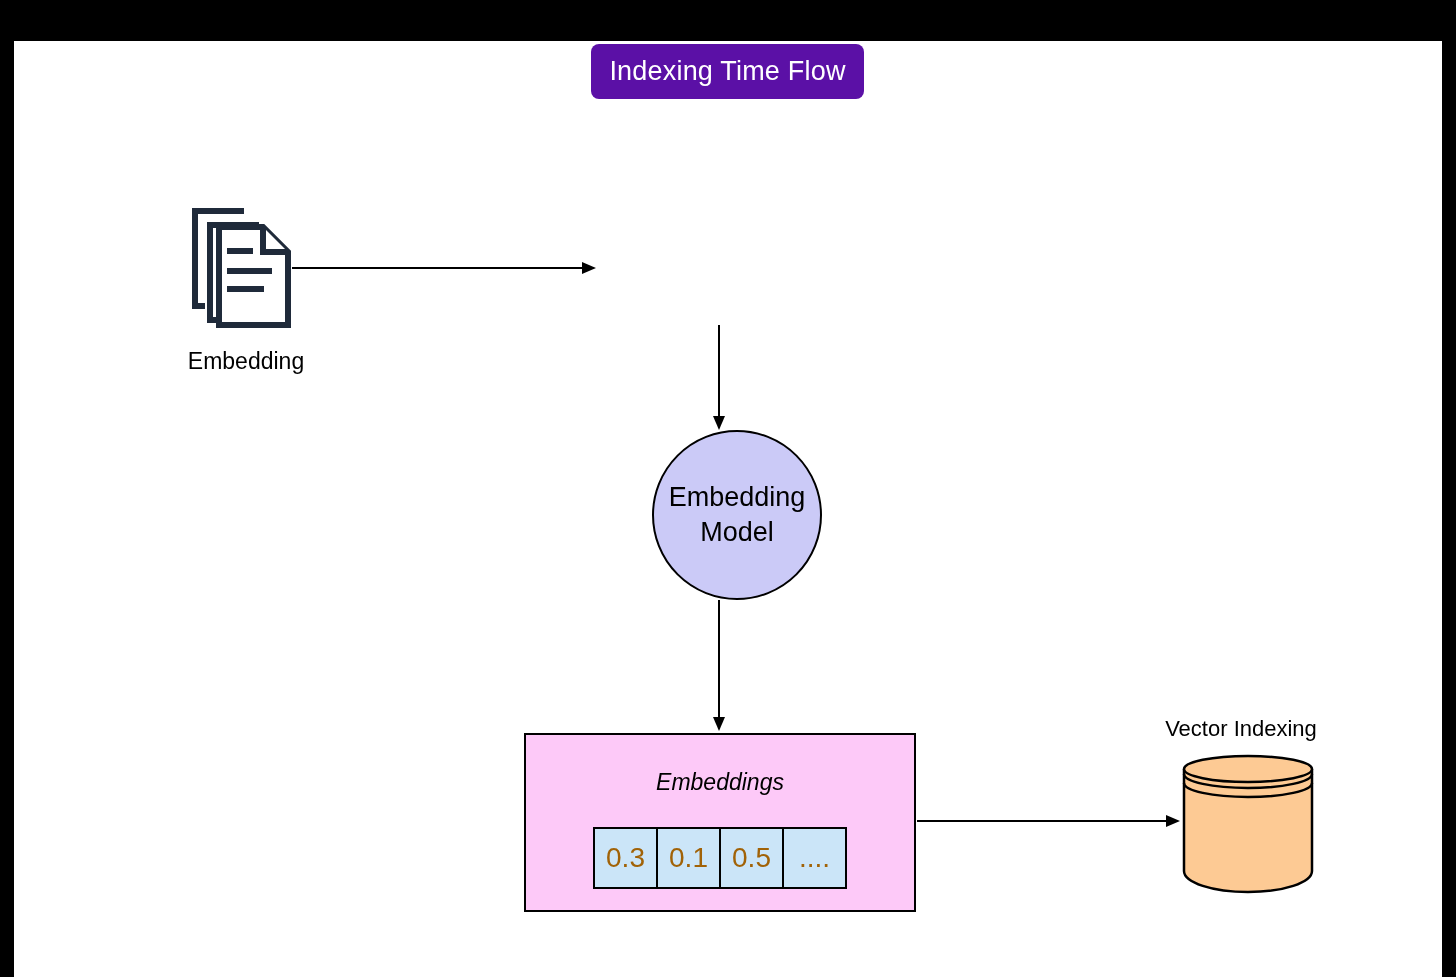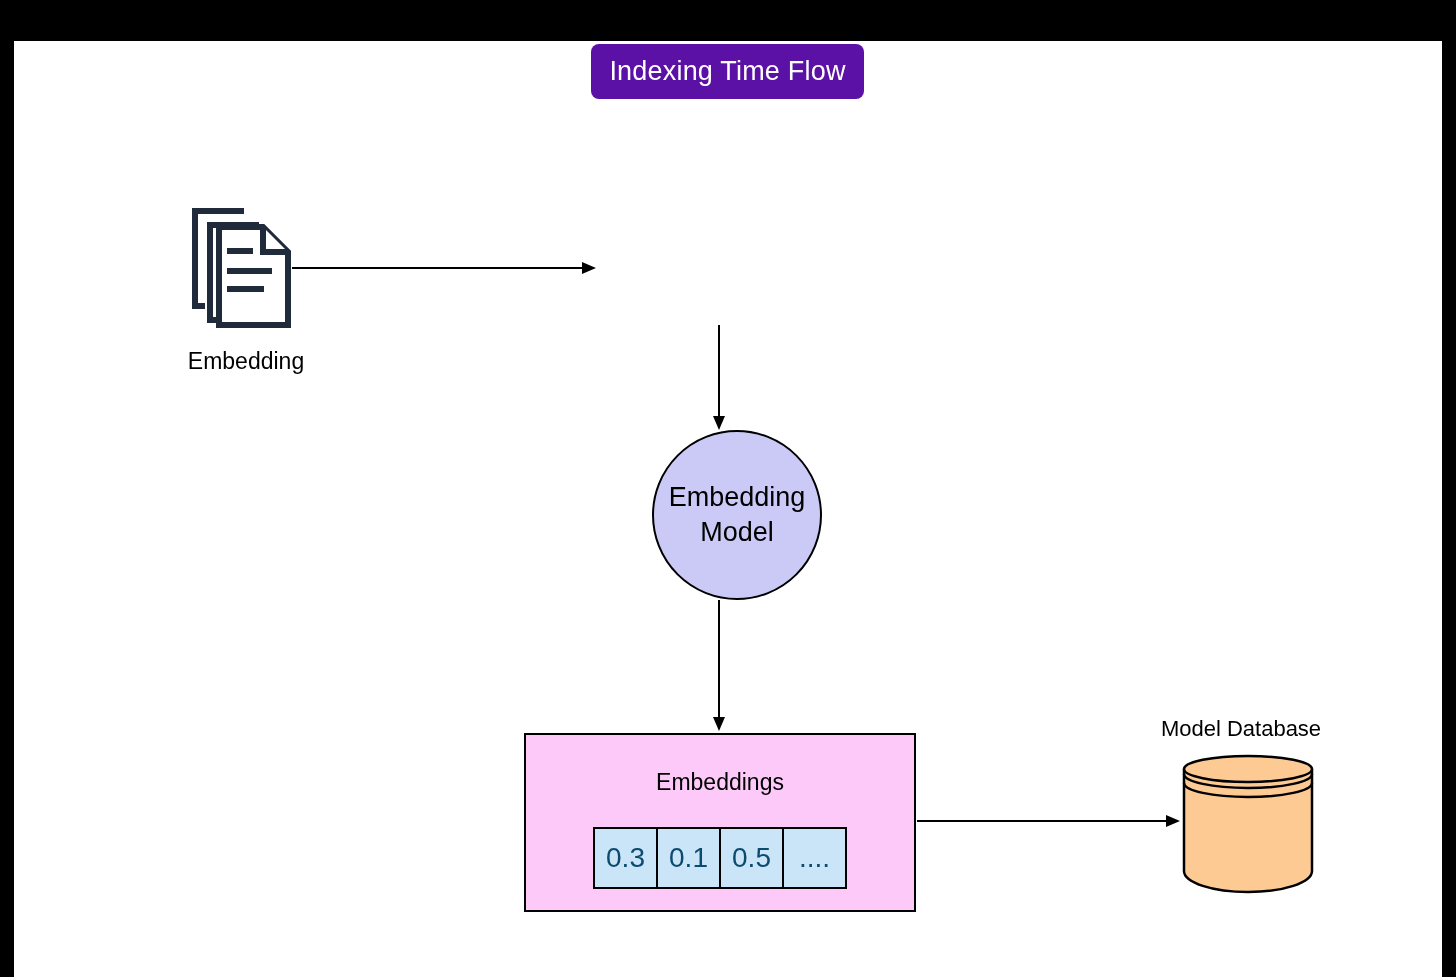--- a/index.html
+++ b/index.html
@@ -40,26 +40,26 @@
     background:var(--embedding_model_bg,#CBCAF7);border:2px solid #000;border-radius:50%;
     display:flex;align-items:center;justify-content:center;text-align:center;
     font-size:27px;line-height:1.3;color:#000;
   }
   .embedding-model-node span{display:block;width:150px;}
 
   .embeddings-node{
     position:absolute;left:524px;top:705px;width:392px;height:179px;box-sizing:border-box;
     background:var(--embeddings_bg,#FDC9F8);border:2px solid #000;
   }
-  .embeddings-label{position:absolute;left:0;right:0;top:34px;text-align:center;font-size:23px;color:#000;}
+  .embeddings-label{position:absolute;left:0;right:0;top:34px;text-align:center;font-size:23px;color:#000;font-style:italic;}
   .val-row{position:absolute;left:67px;top:92px;display:flex;}
   .val-cell{
     width:65px;height:62px;box-sizing:border-box;margin-left:-2px;
     background:var(--value_cell_bg,#CBE5F8);border:2px solid #000;
-    display:flex;align-items:center;justify-content:center;font-size:28px;color:#0c4a6e;
+    display:flex;align-items:center;justify-content:center;font-size:28px;color:#a16207;
   }
   .val-cell:first-child{margin-left:0;}
 
   .vdb-label{position:absolute;left:1156px;top:688px;width:170px;text-align:center;font-size:22px;color:#000;}
   .cylinder{position:absolute;left:1181px;top:725px;}
 </style>
 </head>
 <body>
 
 <div class="page">
@@ -102,21 +102,21 @@
   <div class="embeddings-node">
     <div class="embeddings-label">Embeddings</div>
     <div class="val-row">
       <div class="val-cell">0.3</div>
       <div class="val-cell">0.1</div>
       <div class="val-cell">0.5</div>
       <div class="val-cell">....</div>
     </div>
   </div>
 
-  <div class="vdb-label">Model Database</div>
+  <div class="vdb-label">Vector Indexing</div>
   <svg class="cylinder" width="134" height="142" viewBox="0 0 134 142">
     <g stroke="#000" stroke-width="2.5">
       <path d="M3,16 V118 a64,21 0 0 0 128,0 V16" fill="#FDCA94"></path>
       <ellipse cx="67" cy="16" rx="64" ry="13" fill="#FDCA94"></ellipse>
       <path d="M3,21 a64,14 0 0 0 128,0" fill="none"></path>
       <path d="M3,30 a64,14 0 0 0 128,0" fill="none"></path>
     </g>
   </svg>
 </div>
 

